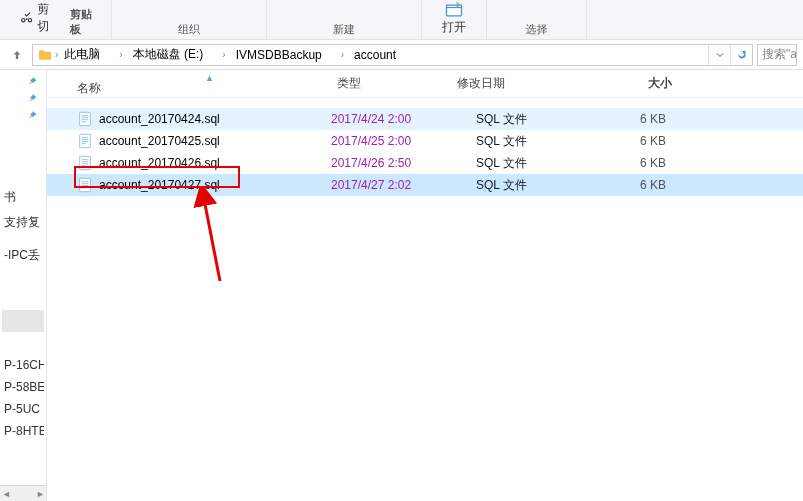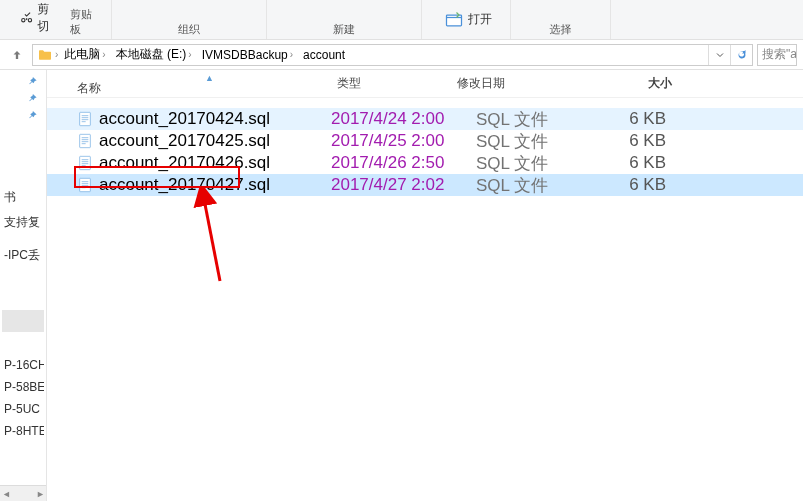--- a/index.html
+++ b/index.html
@@ -20,21 +20,21 @@
     padding: 0 10px;
     height: 100%;
     border-right: 1px solid #e5e5e5;
     justify-content: flex-end;
     padding-bottom: 2px;
   }
   .ribbon-group-label { color: #555; font-size: 11px; }
   .ribbon-cutoff { display:flex; align-items:center; gap:4px; padding-left:10px; color:#333; font-size:12px; }
   .ribbon-cutoff svg { width:14px; height:14px; }
   .ribbon-big {
-    display:flex; flex-direction:row; align-items:center; justify-content:center;
+    display:flex; flex-direction:column; align-items:center; justify-content:flex-start;
     padding: 0 18px; height:100%; border-right:1px solid #e5e5e5;
   }
   .ribbon-big .icon-ph { width:28px; height:20px; display:flex; align-items:center; justify-content:center; }
   .ribbon-big .lbl { font-size:12px; color:#333; margin-top:-1px;}
   .ribbon-big svg { width:22px; height:20px; }
 
   
   .addressbar {
     height: 30px;
     background: #fff;
@@ -54,21 +54,21 @@
     flex: 1;
     height: 22px;
     border: 1px solid #ccc;
     display: flex;
     align-items: center;
     padding-left: 4px;
     gap: 2px;
     overflow:hidden;
   }
   .breadcrumb-box .folder-icon { width:16px; height:16px; display:flex; align-items:center; justify-content:center;}
-  .crumb { display:flex; align-items:center; gap:2px; padding: 0 4px; white-space:nowrap; }
+  .crumb { display:flex; align-items:center; gap:19px; padding: 0 4px; white-space:nowrap; }
   .crumb-sep { color:#888; font-size:10px; }
   .breadcrumb-actions { margin-left:auto; display:flex; }
   .breadcrumb-actions .btn { width:22px; height:20px; display:flex; align-items:center; justify-content:center; border-left:1px solid #ddd; color:#555;}
   .breadcrumb-actions .btn svg { width:12px; height:12px; }
   .searchbox {
     width: 40px;
     height: 22px;
     border:1px solid #ccc;
     display:flex; align-items:center;
     padding-left:4px;
@@ -119,28 +119,28 @@
   .col.date { width: 145px; }
   .col.type { width: 120px; }
   .col.size { width: 80px; justify-content:flex-end; padding-right:10px;font-weight:bold;}
   .sort-ind { position:absolute; left: 158px; top: 3px; color:#5a9bd5; font-size:9px;}
   .filelist { }
   .row {
     display:flex;
     align-items:center;
     height: 22px;
     padding-left: 30px;
-    font-size:17px;
+    font-size:12px;
   }
   .row.sel1 { background:#e5f3ff; }
   .row.sel2 { background:#cce8ff; }
   .row .fileicon { width:16px; height:16px; margin-right:6px; display:flex; align-items:center; justify-content:center;}
   .row .c-name { width: 254px; display:flex; align-items:center; }
   .row .c-date { width: 145px; color:#a21caf; }
-  .row .c-type { width: 120px; color:#737373; }
+  .row .c-type { width: 120px; color:#0f172a; }
   .row .c-size { width: 80px; color:#555; text-align:right; padding-right:10px;}
 
   .highlight-box {
     position:absolute;
     border: 2px solid #e60000;
     left: 74px;
     top: 166px;
     width: 166px;
     height: 22px;
     pointer-events:none;
@@ -172,21 +172,21 @@
 
 <div class="ribbon">
   <div style="width:60px; display:flex; flex-direction:column; align-items:flex-start; padding-left:10px; padding-top:1px;justify-content:center;">
     <div class="ribbon-cutoff">
       <svg viewBox="0 0 24 24">
           <path fill="#333" d="M9.6 7.4L12 9.8l7-7-1.4-1.4L12 7 9.6 4.6 8.2 6l1.4 1.4zM6 14a2 2 0 100 4 2 2 0 000-4zm0 6a4 4 0 114-4 4 4 0 01-4 4zm12-6a2 2 0 100 4 2 2 0 000-4zm0 6a4 4 0 114-4 4 4 0 01-4 4zM12 12l-2 2 2 2 2-2-2-2z"></path>
         </svg>
       <span>剪切</span>
     </div>
   </div>
-  <div class="ribbon-group" style="width:52px;">
+  <div class="ribbon-group" style="width:52px;font-weight:bold;">
     <span class="ribbon-group-label">剪贴板</span>
   </div>
   <div class="ribbon-group" style="width:155px;">
     <span class="ribbon-group-label">组织</span>
   </div>
   <div class="ribbon-group" style="width:155px;">
     <span class="ribbon-group-label">新建</span>
   </div>
   <div class="ribbon-big">
     <div class="icon-ph">

